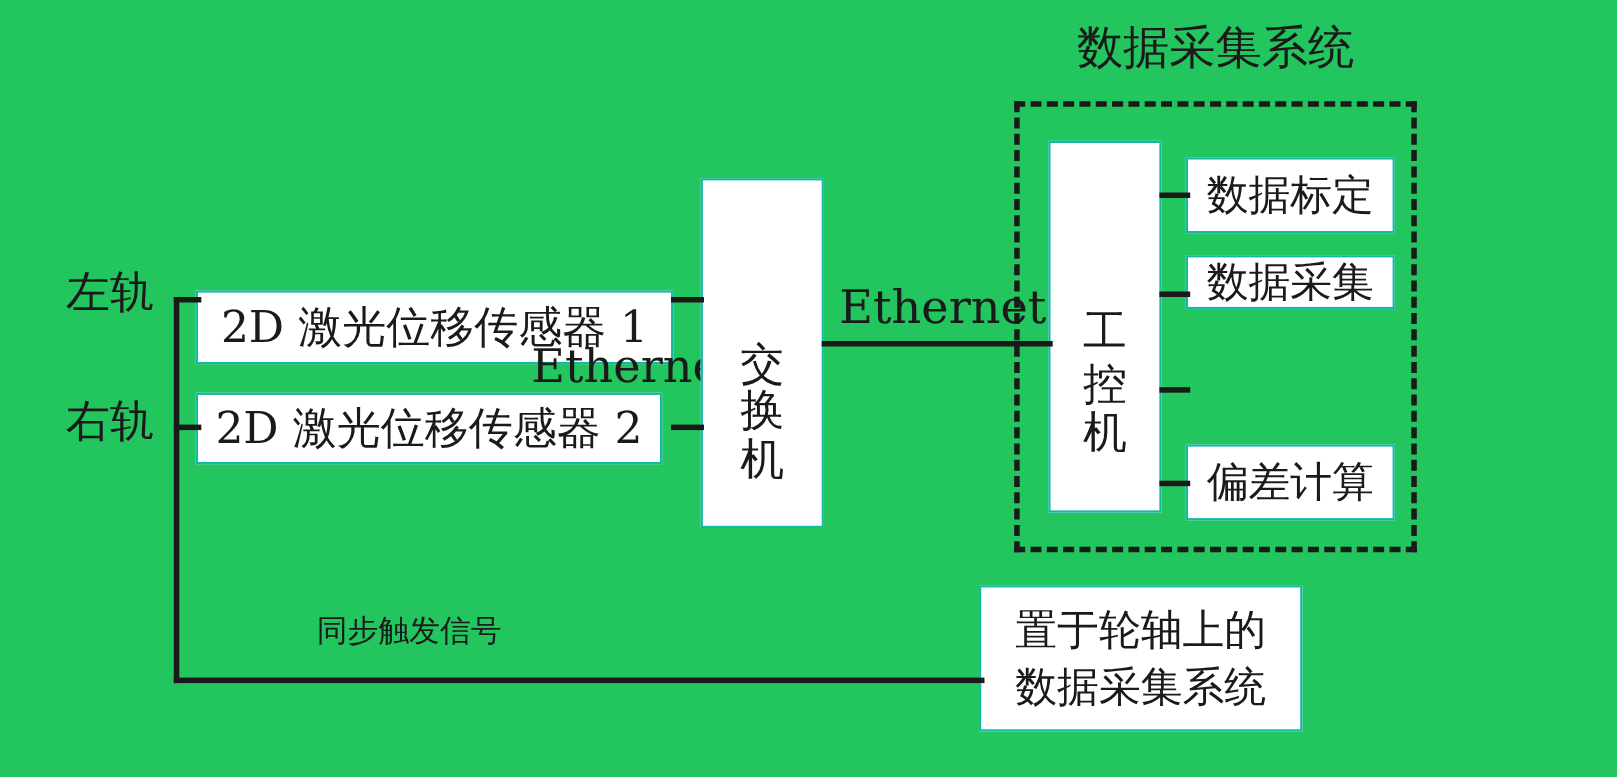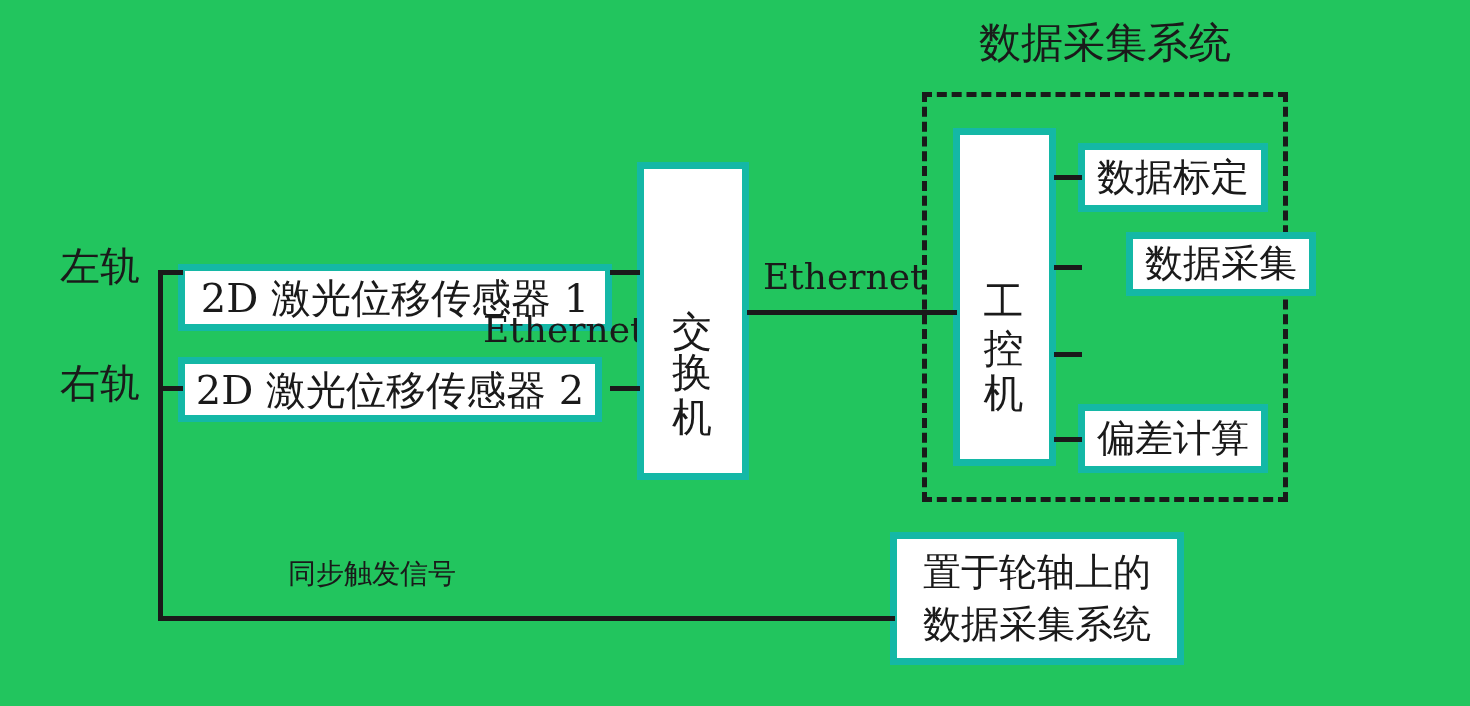--- a/index.html
+++ b/index.html
@@ -12,21 +12,21 @@
     width: 1470px;
     height: 706px;
     background: #22c55e;
     font-family: "DejaVu Serif", "Liberation Serif", serif;
     color: #1a1a1a;
     overflow: hidden;
   }
   .node {
     position: absolute;
     box-sizing: border-box;
-    border: 7px solid #14b8a6;
+    border: 2px solid #14b8a6;
     background: #ffffff;
     display: flex;
     align-items: center;
     justify-content: center;
     text-align: center;
   }
   .node-text {
     font-size: 40px;
     line-height: 1.1;
     white-space: nowrap;
@@ -52,21 +52,21 @@
   .line {
     position: absolute;
     background: #1a1a1a;
   }
   .label {
     position: absolute;
     white-space: nowrap;
     line-height: 1.0;
   }
   .rail-label   { font-size: 40px; }
-  .eth-label    { font-size: 36px; }
+  .eth-label    { font-size: 42px; }
   .sync-label   { font-size: 28px; }
   .title-label  {
     font-size: 42px;
     width: 366px;
     text-align: center;
   }
   .encoder-text {
     font-size: 38px;
     line-height: 1.35;
     text-align: center;
@@ -99,21 +99,21 @@
 
   <div class="dashed-box" style="left:922px; top:92px; width:366px; height:410px;"></div>
 
   <div class="node" style="left:953px; top:128px; width:103px; height:338px;">
     <span class="vtext">工控机</span>
   </div>
 
   <div class="node" style="left:1078px; top:143px; width:190px; height:69px;">
     <span class="sub-text">数据标定</span>
   </div>
-  <div class="node" style="left:1078px; top:232px; width:190px; height:64px;margin-left:48px;">
+  <div class="node" style="left:1078px; top:232px; width:190px; height:49px;">
     <span class="sub-text">数据采集</span>
   </div>
   <div class="node" style="left:1078px; top:404px; width:190px; height:69px;">
     <span class="sub-text">偏差计算</span>
   </div>
 
   <div class="node" style="left:890px; top:532px; width:294px; height:133px;">
     <div class="encoder-text">
       <div>置于轮轴上的</div>
       <div>数据采集系统</div>

